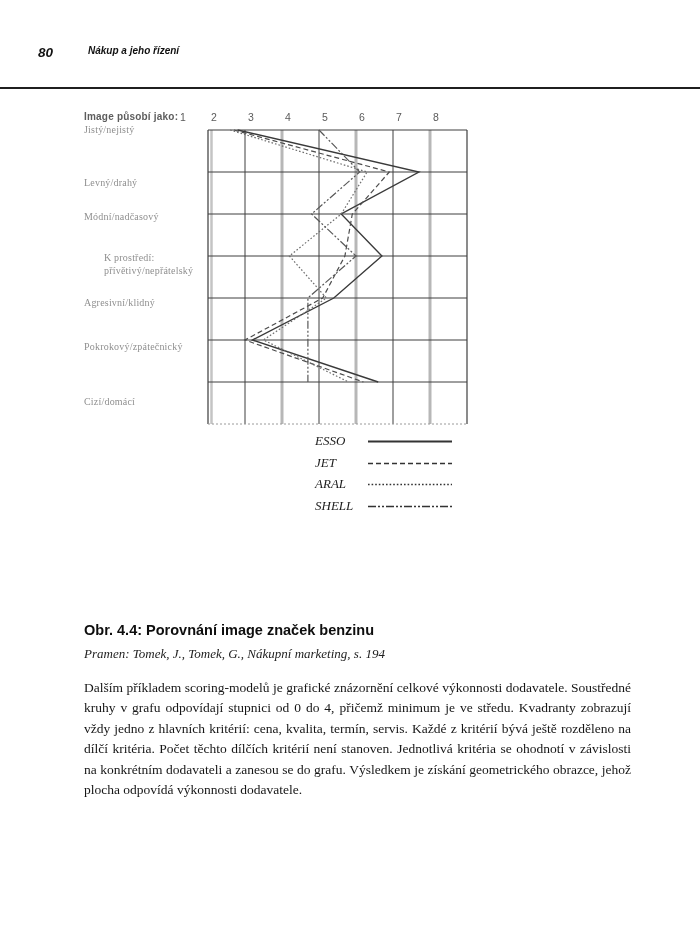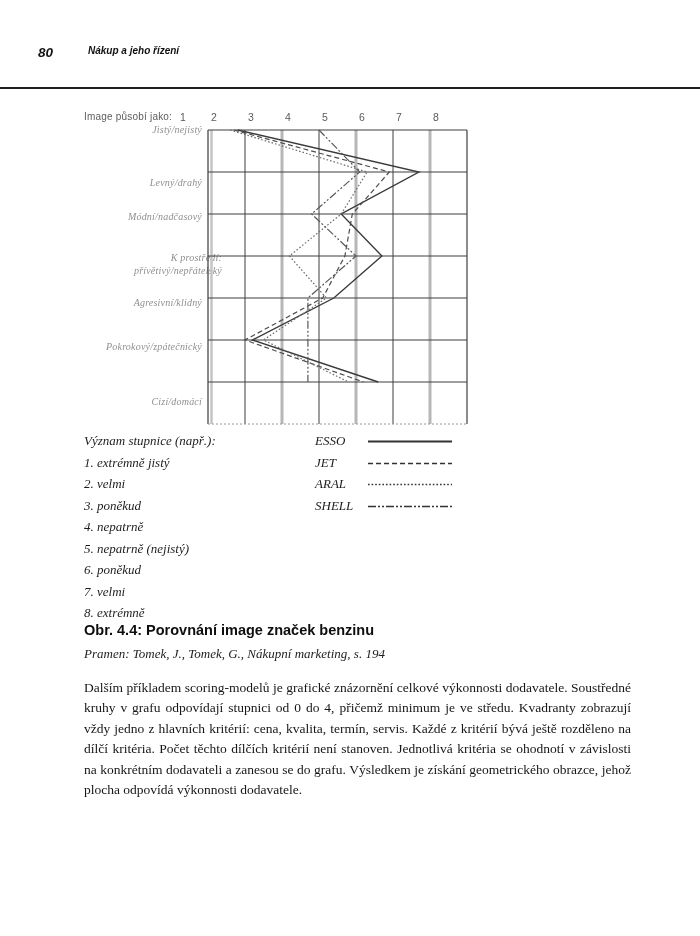--- a/index.html
+++ b/index.html
@@ -23,27 +23,26 @@
     left:88px;top:45px;
     font-family:"Liberation Sans", sans-serif;
     font-weight:bold;font-style:italic;font-size:10px;color:#111;
   }
   #head-rule{left:0;top:87px;width:700px;height:2px;background:#1f1f1f;}
 
   
   #fig-title{
     left:84px;top:111px;
     font-family:"Liberation Sans", sans-serif;
-    font-weight:normal;font-size:10px;color:#5d5d5d;letter-spacing:.2px;
+    font-weight:bold;font-size:10px;color:#5d5d5d;letter-spacing:.2px;
   }
   .attr-label{
     left:84px;width:118px;
-    font-style:italic;font-size:10px;line-height:13px;color:#8f8f8f;
+    font-size:10px;line-height:13px;color:#8f8f8f;
     letter-spacing:.2px;
-    text-align:right;
   }
   #chart-svg{left:170px;top:105px;overflow:visible;}
 
   
   #scale-col{
     left:84px;top:430px;width:190px;
     font-style:italic;font-size:13px;line-height:21.5px;color:#1d1d1d;
   }
   #brand-col{
     left:287px;top:430px;width:80px;
@@ -113,31 +112,20 @@
       <line x1="38" y1="193" x2="297" y2="193" stroke="#3f3f3f" stroke-width="1"></line>
       <line x1="38" y1="235" x2="297" y2="235" stroke="#3f3f3f" stroke-width="1"></line>
       <line x1="38" y1="277" x2="297" y2="277" stroke="#3f3f3f" stroke-width="1"></line>
       <line x1="38" y1="319" x2="297" y2="319" stroke="#9a9a9a" stroke-width="1" stroke-dasharray="2,2"></line>
       <polyline points="67.6,25 248.9,67 171.2,109 211.9,151 163.8,193 82.4,235 208.2,277" fill="none" stroke="#3a3a3a" stroke-width="1.4"></polyline>
       <polyline points="63.900000000000006,25 219.3,67 182.3,109 174.9,151 152.7,193 75,235 193.4,277" fill="none" stroke="#4c4c4c" stroke-width="1.2" stroke-dasharray="5,3"></polyline>
       <polyline points="60.2,25 197.1,67 171.2,109 119.4,151 156.4,193 93.5,235 178.6,277" fill="none" stroke="#6d6d6d" stroke-width="1.2" stroke-dasharray="1.6,2"></polyline>
       <polyline points="149,25 189.7,67 141.6,109 186,151 137.9,193 137.9,235 137.9,277" fill="none" stroke="#585858" stroke-width="1.2" stroke-dasharray="8,2,2,2,2,2"></polyline>
     </svg>
 
-  <div id="scale-col" class="abs">
-    <span class="scale-item">Význam stupnice (např.):</span>
-  <span class="scale-item">1. extrémně jistý</span>
-      <span class="scale-item">2. velmi</span>
-      <span class="scale-item">3. poněkud</span>
-      <span class="scale-item">4. nepatrně</span>
-      <span class="scale-item">5. nepatrně (nejistý)</span>
-      <span class="scale-item">6. poněkud</span>
-      <span class="scale-item">7. velmi</span>
-      <span class="scale-item">8. extrémně</span>
-    </div>
   <div id="brand-col" class="abs">
       <span class="brand-name">ESSO</span>
       <span class="brand-name">JET</span>
       <span class="brand-name">ARAL</span>
       <span class="brand-name">SHELL</span>
     </div>
   <div id="legend-samples">
       <svg class="abs legend-sample" width="84" height="7" style="top: 438px;">
         <line x1="0" y1="3.5" x2="84" y2="3.5" stroke="#333" stroke-width="2"></line>
       </svg>

